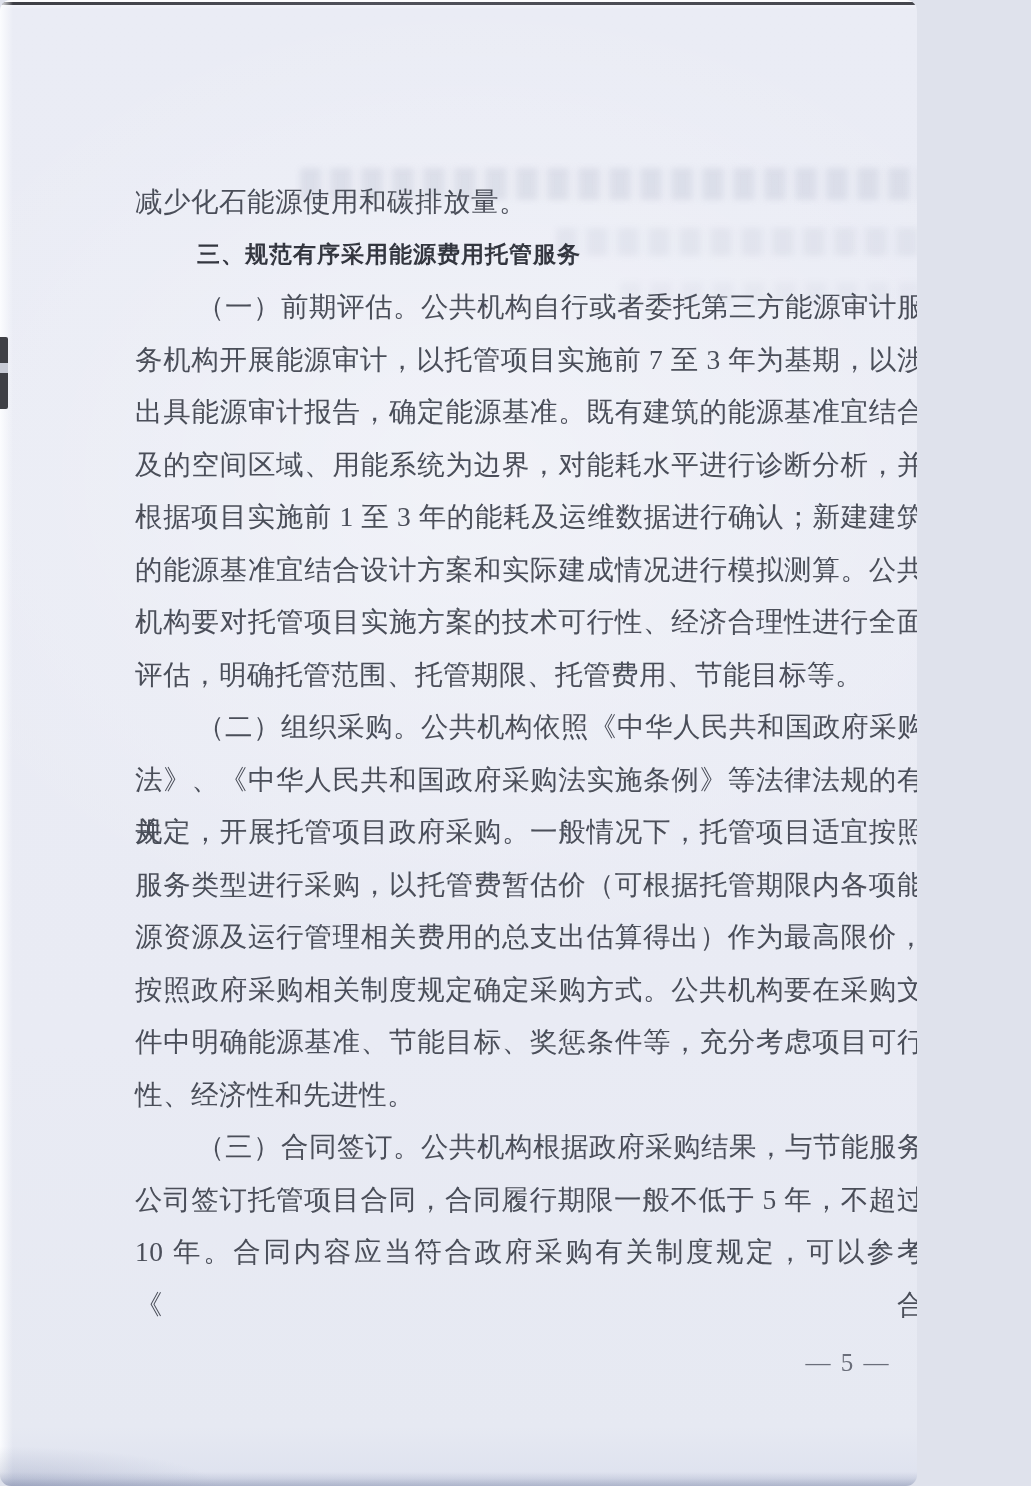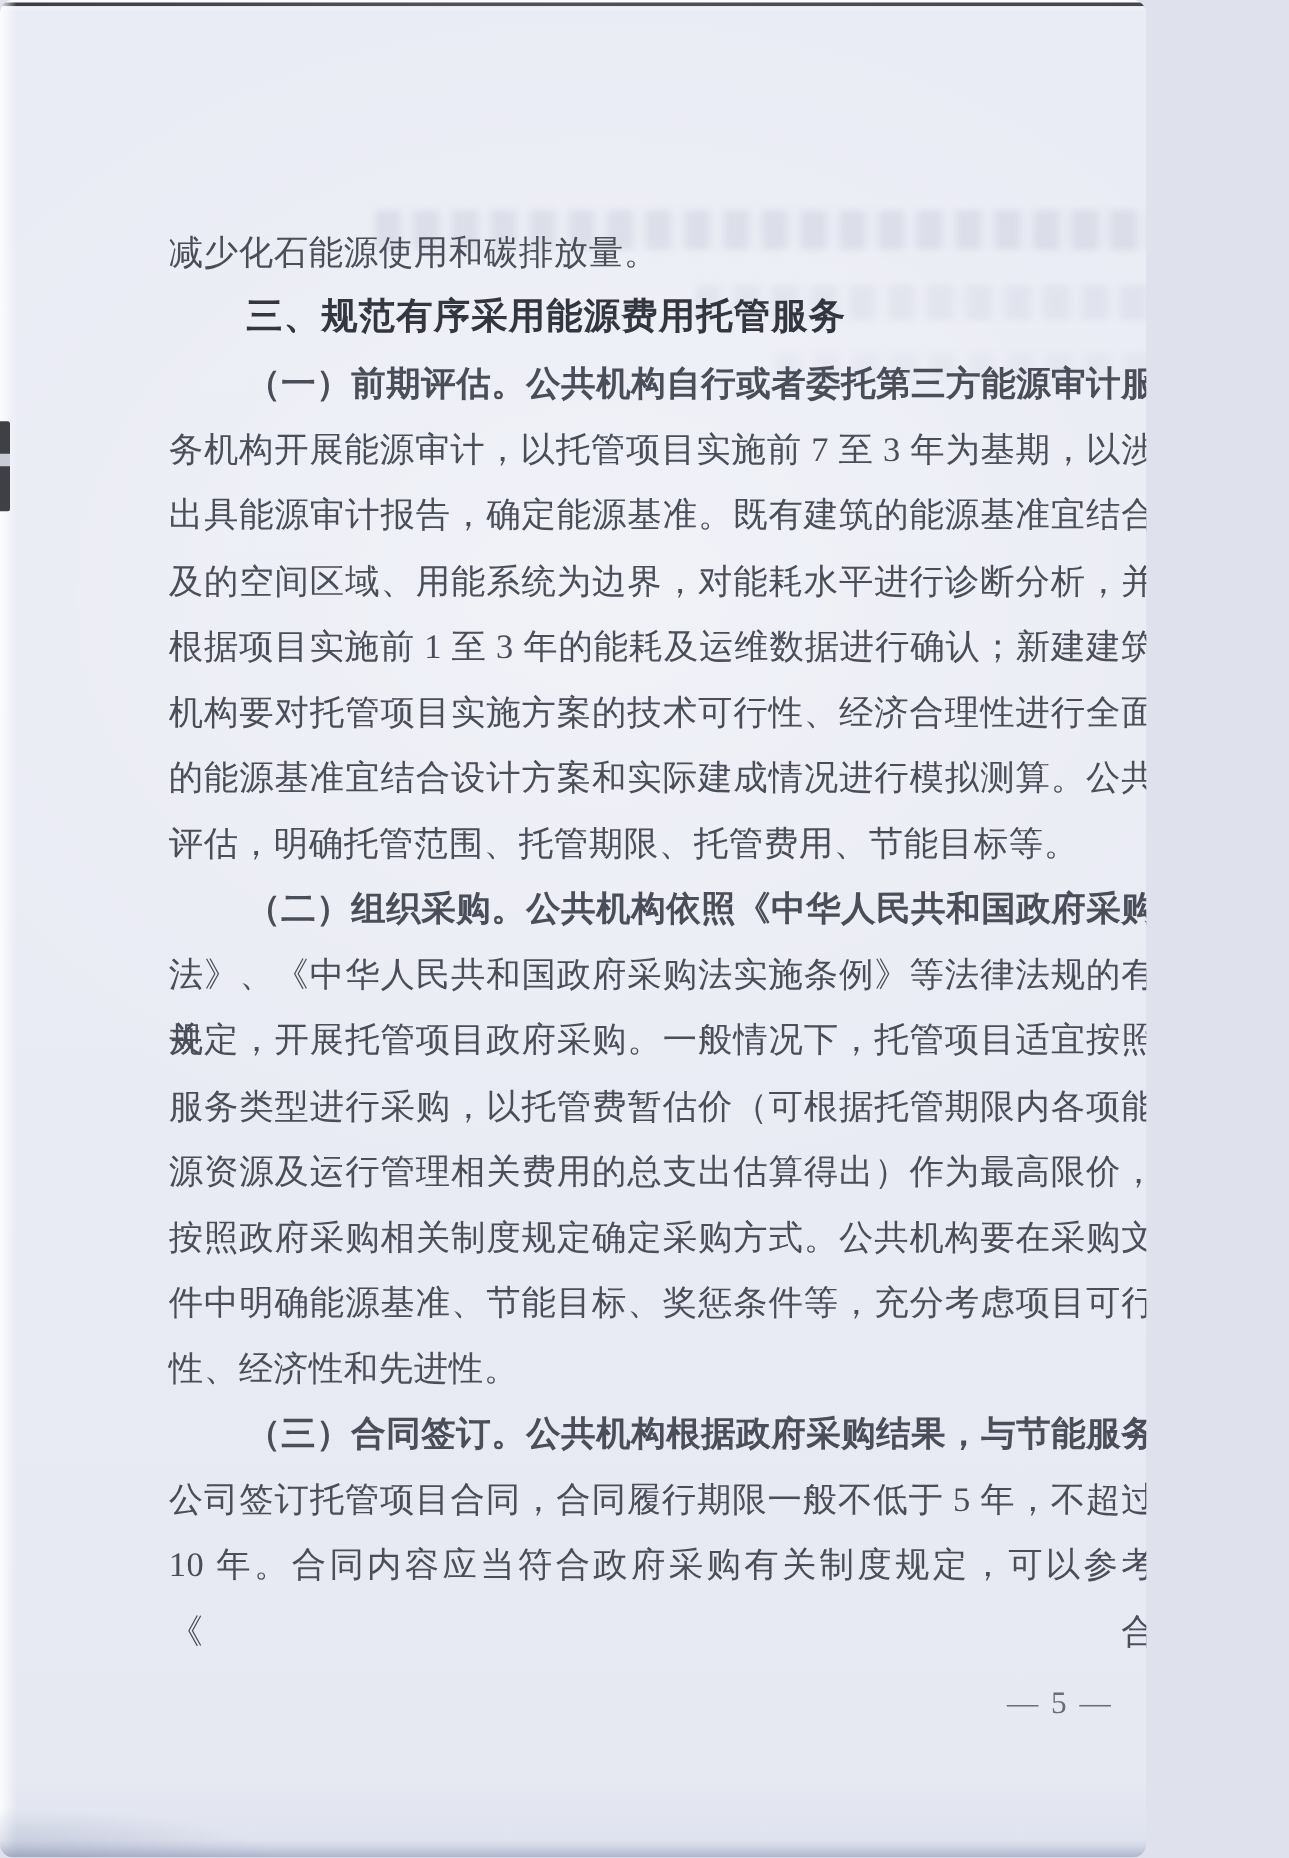--- a/index.html
+++ b/index.html
@@ -39,25 +39,25 @@
   .bleed-3{left:620px;top:282px;width:300px;height:22px;opacity:.22;}
   
   .doc-text{position:absolute;left:135px;top:176px;width:790px;}
   .line{
     width:790px;height:52.5px;line-height:52.5px;
     font-size:27.5px;color:var(--ink);
     text-align:justify;text-align-last:justify;
     letter-spacing:.5px;
   }
   .line.end{text-align-last:left;}
-  .line.indent{padding-left:62px;width:728px;font-weight:bold;}
+  .line.indent{padding-left:62px;width:728px;}
   .line.heading{
     padding-left:62px;width:728px;text-align-last:left;
-    font-family:Liberation Mono, monospace;
-    font-weight:700;font-size:29px;color:var(--ink-strong);letter-spacing:1px;
+    font-family:Liberation Serif, serif;
+    font-weight:700;font-size:23px;color:var(--ink-strong);letter-spacing:1px;
   }
   .page-number{
     position:absolute;left:798px;top:1348px;width:100px;
     font-size:25px;line-height:30px;color:var(--muted);
     text-align:center;white-space:nowrap;letter-spacing:2px;
     font-family:"Liberation Serif","DejaVu Serif",serif;
   }
 </style>
 </head>
 <body>
@@ -78,22 +78,22 @@
   </div>
 
   <div class="doc-text">
       <div class="line end">减少化石能源使用和碳排放量。</div>
       <div class="line heading">三、规范有序采用能源费用托管服务</div>
       <div class="line indent">（一）前期评估。公共机构自行或者委托第三方能源审计服</div>
       <div class="line full">务机构开展能源审计，以托管项目实施前 7 至 3 年为基期，以涉</div>
       <div class="line full">出具能源审计报告，确定能源基准。既有建筑的能源基准宜结合</div>
       <div class="line full">及的空间区域、用能系统为边界，对能耗水平进行诊断分析，并</div>
       <div class="line full">根据项目实施前 1 至 3 年的能耗及运维数据进行确认；新建建筑</div>
+      <div class="line full">的能源基准宜结合设计方案和实际建成情况进行模拟测算。公共</div>
       <div class="line full">机构要对托管项目实施方案的技术可行性、经济合理性进行全面</div>
-      <div class="line full">的能源基准宜结合设计方案和实际建成情况进行模拟测算。公共</div>
       <div class="line end">评估，明确托管范围、托管期限、托管费用、节能目标等。</div>
       <div class="line indent">（二）组织采购。公共机构依照《中华人民共和国政府采购</div>
       <div class="line full">法》、《中华人民共和国政府采购法实施条例》等法律法规的有关</div>
       <div class="line full">规定，开展托管项目政府采购。一般情况下，托管项目适宜按照</div>
       <div class="line full">服务类型进行采购，以托管费暂估价（可根据托管期限内各项能</div>
       <div class="line full">源资源及运行管理相关费用的总支出估算得出）作为最高限价，</div>
       <div class="line full">按照政府采购相关制度规定确定采购方式。公共机构要在采购文</div>
       <div class="line full">件中明确能源基准、节能目标、奖惩条件等，充分考虑项目可行</div>
       <div class="line end">性、经济性和先进性。</div>
       <div class="line indent">（三）合同签订。公共机构根据政府采购结果，与节能服务</div>

